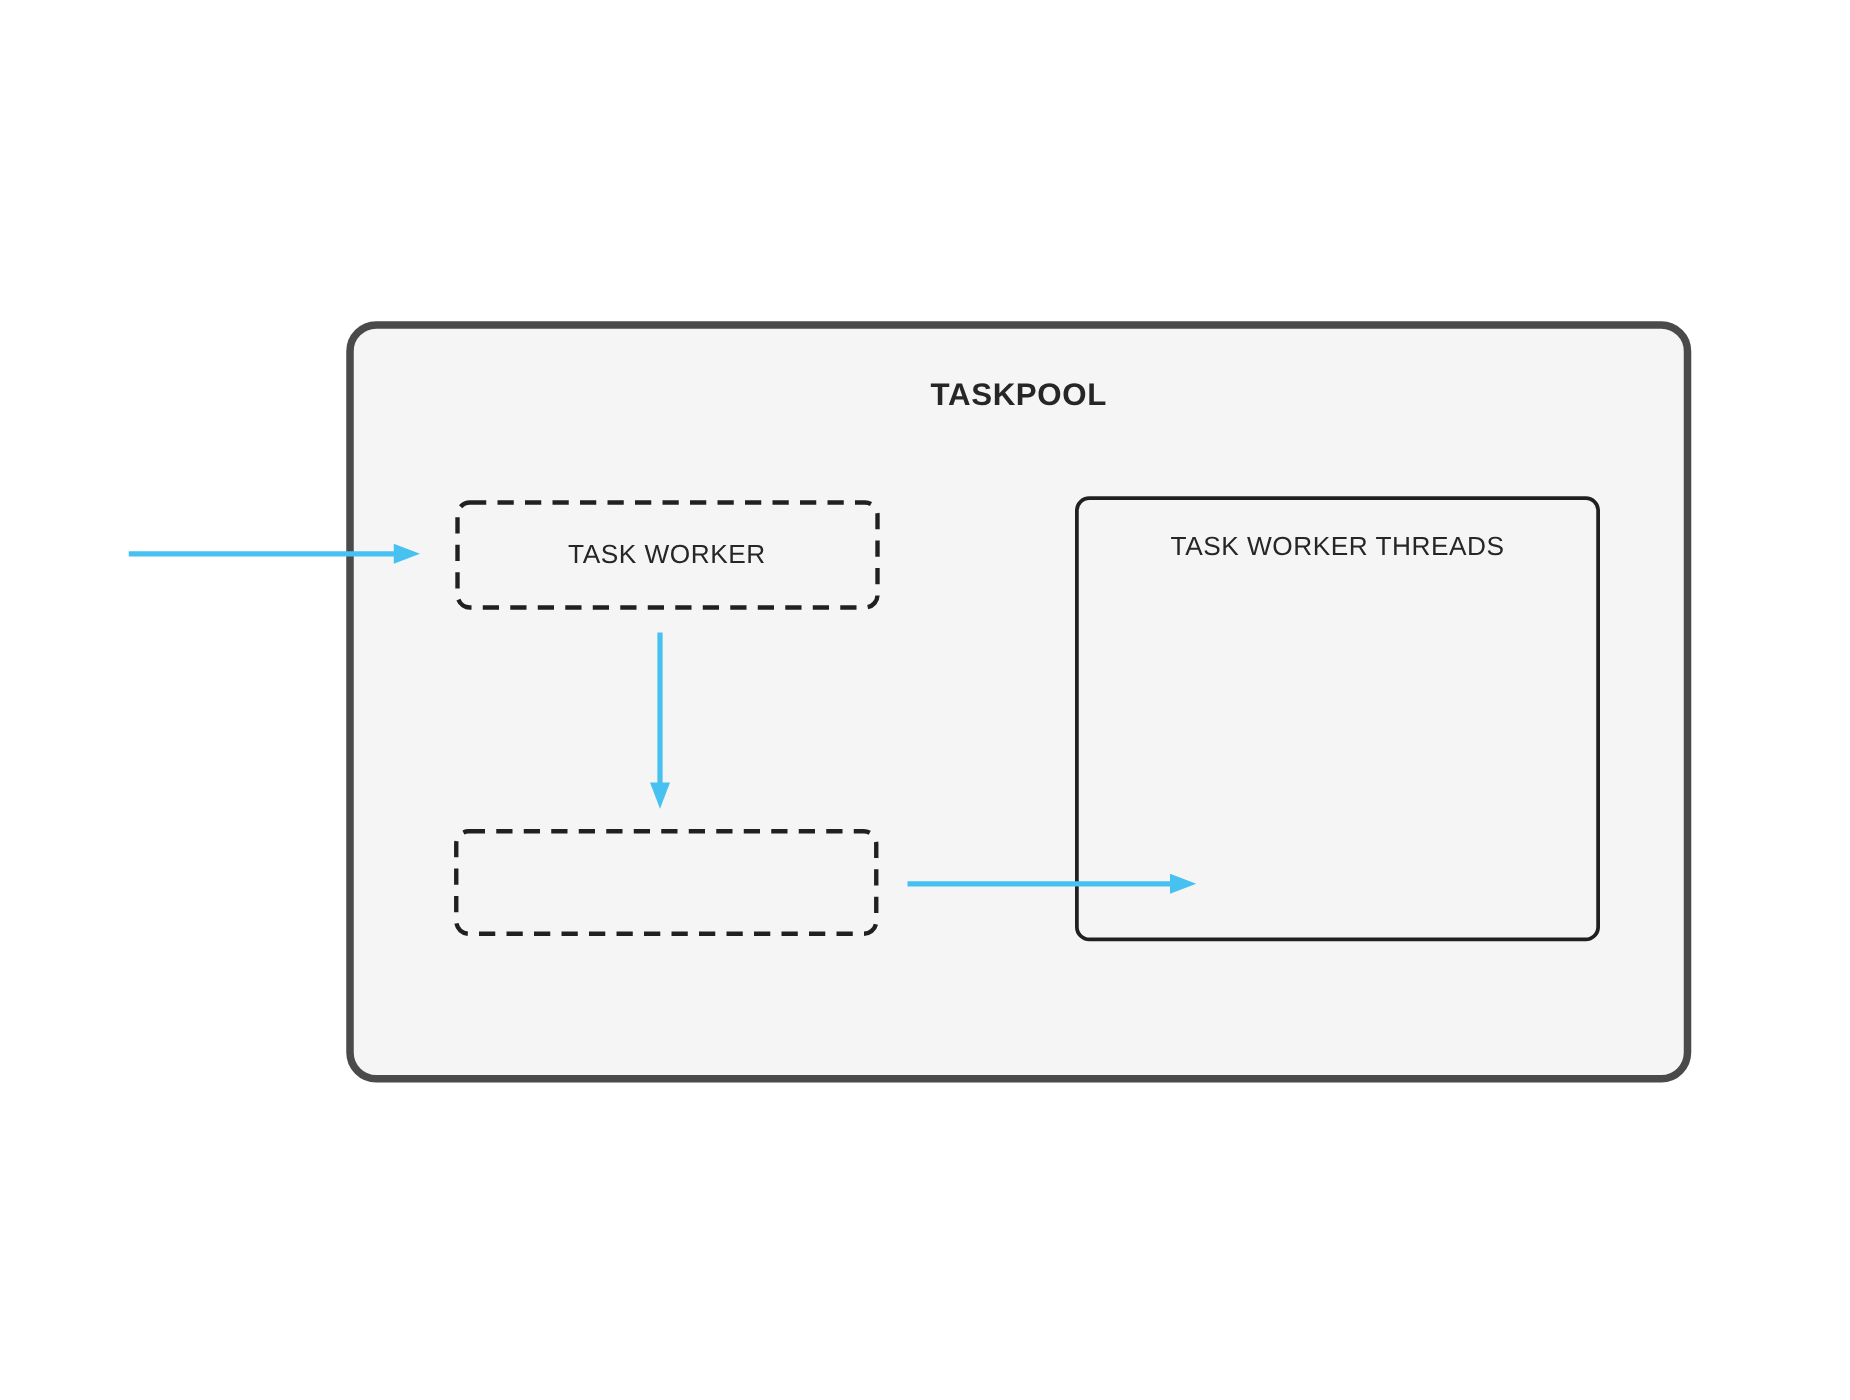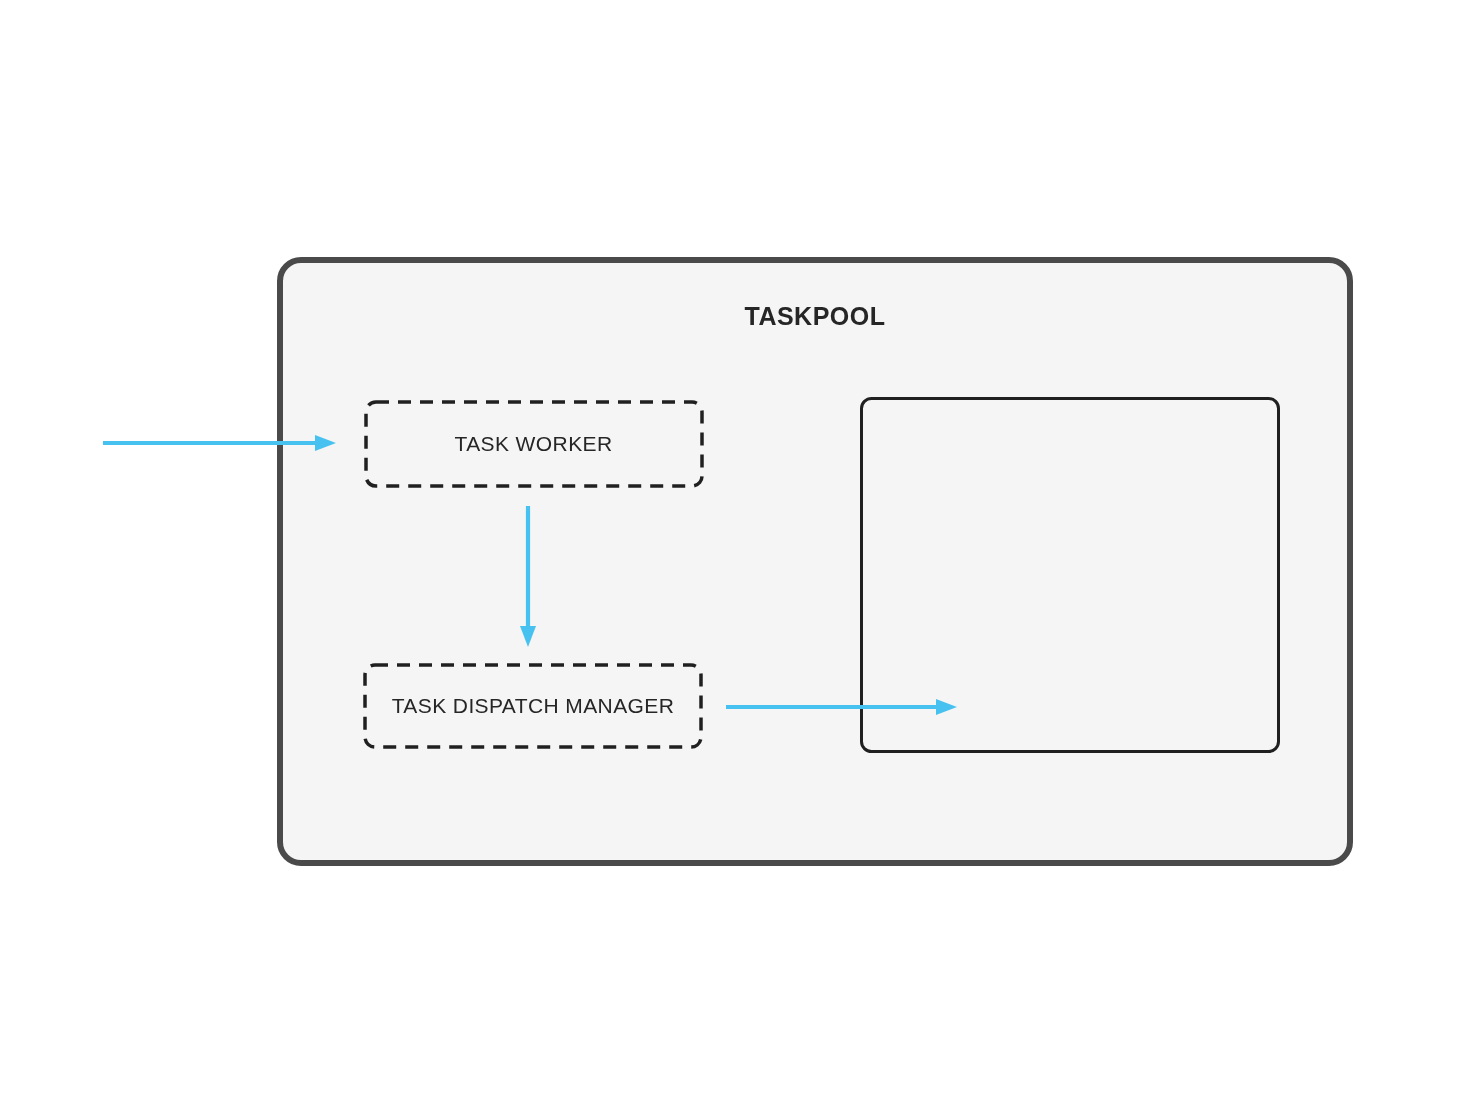--- a/index.html
+++ b/index.html
@@ -104,22 +104,22 @@
 <body>
 
 <div class="canvas">
 
   <div class="taskpool"></div>
 
   <div class="taskpool-title">TASKPOOL</div>
 
   <div class="node-label label-queue">TASK WORKER</div>
 
-  <div class="node-label label-dispatch">TASK DISPATCH MANAGER</div>
 
+  <div class="node-label label-workers">TASK WORKER THREADS</div>
 
   <svg class="draw-layer" viewBox="0 0 1480 1120">
 
     <rect class="node-dashed" x="366" y="402" width="336" height="84" rx="10"></rect>
 
     <rect class="node-dashed" x="365" y="665" width="336" height="82" rx="10"></rect>
 
     <rect class="node-solid" x="861.5" y="398.5" width="417" height="353" rx="10"></rect>
 
     <g>

